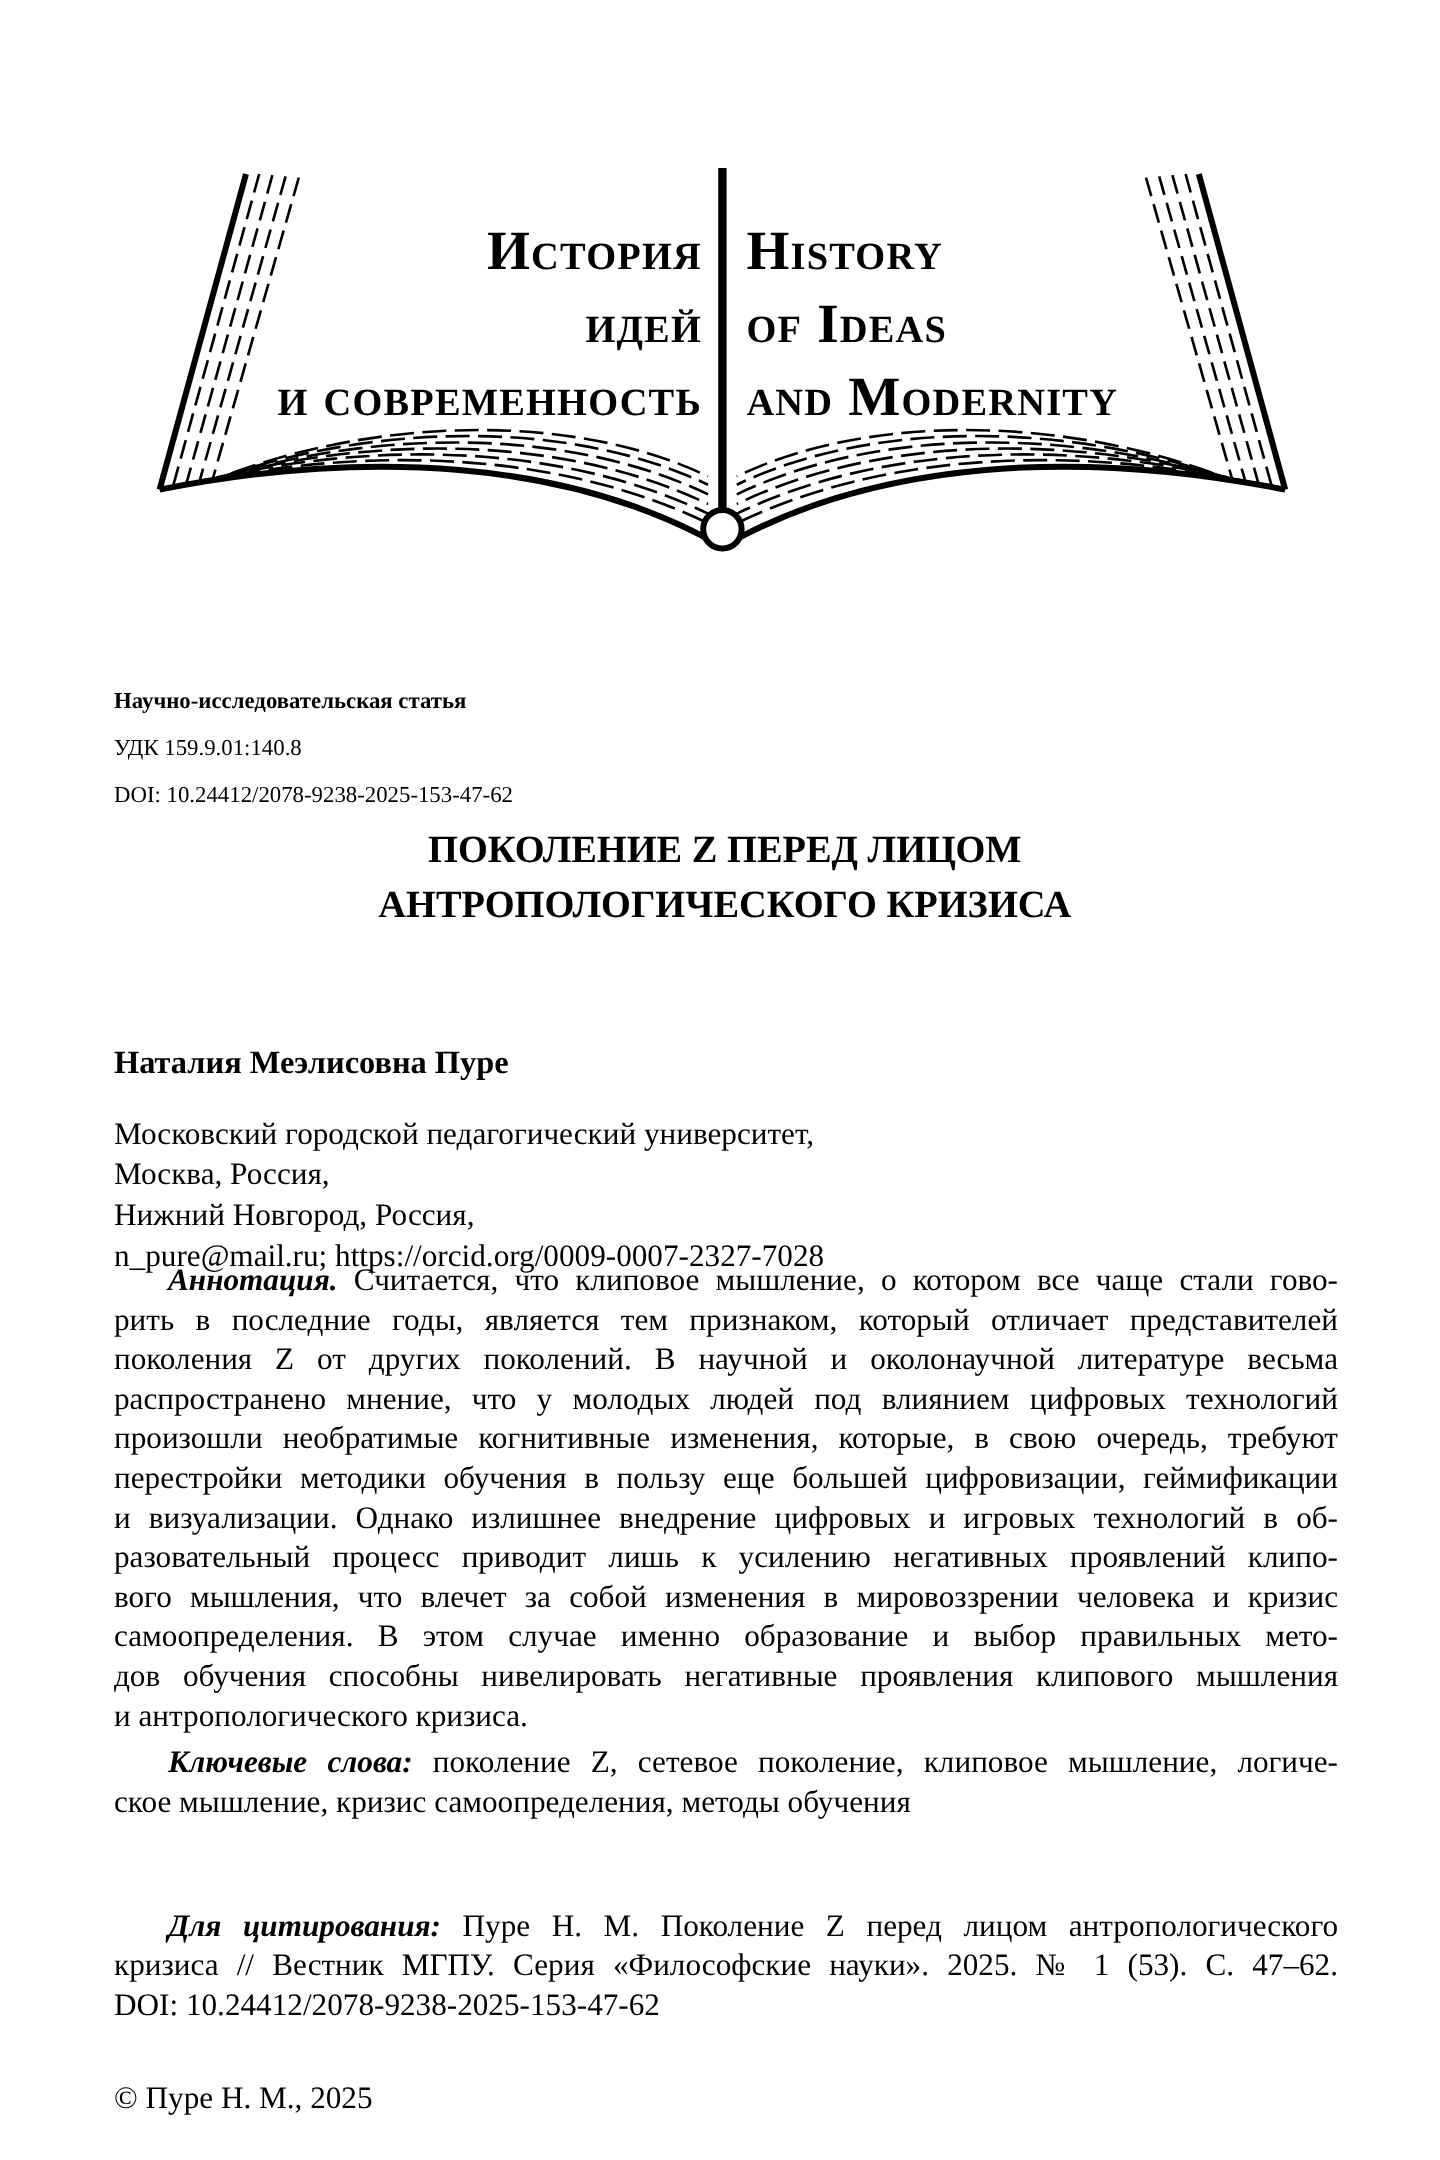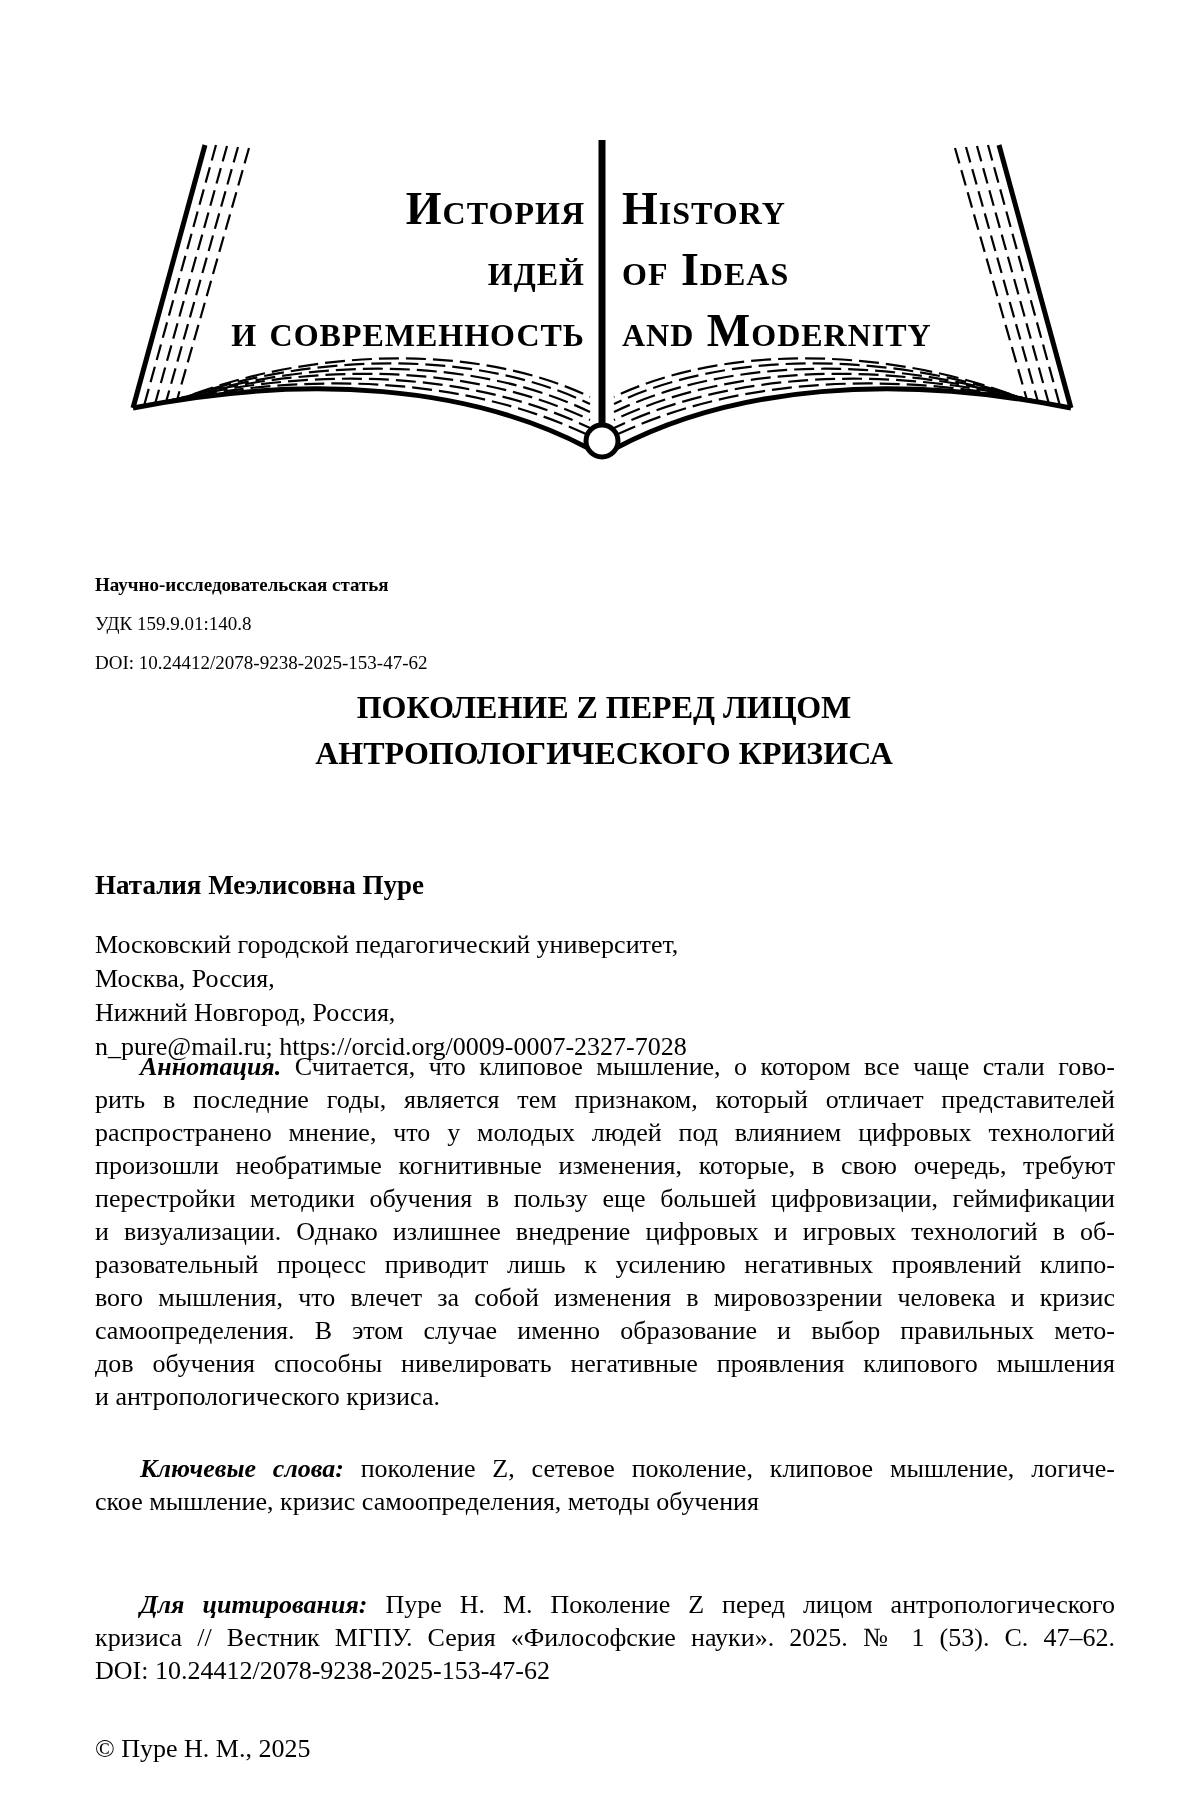--- a/index.html
+++ b/index.html
@@ -105,20 +105,21 @@
   <div class="sec affil">
     <div>Московский городской педагогический университет,</div>
     <div>Москва, Россия,</div>
     <div>Нижний Новгород, Россия,</div>
     <div>n_pure@mail.ru; https://orcid.org/0009-0007-2327-7028</div>
   </div>
 
   <div class="sec abstract">
     <div class="jline indent"><span class="blab">Аннотация.</span> <span>Считается, что клиповое мышление, о котором все чаще стали гово-</span></div>
     <div class="jline">рить в последние годы, является тем признаком, который отличает представителей</div>
+    <div class="jline">поколения Z от других поколений. В научной и околонаучной литературе весьма</div>
     <div class="jline">распространено мнение, что у молодых людей под влиянием цифровых технологий</div>
     <div class="jline">произошли необратимые когнитивные изменения, которые, в свою очередь, требуют</div>
     <div class="jline">перестройки методики обучения в пользу еще большей цифровизации, геймификации</div>
     <div class="jline">и визуализации. Однако излишнее внедрение цифровых и игровых технологий в об-</div>
     <div class="jline">разовательный процесс приводит лишь к усилению негативных проявлений клипо-</div>
     <div class="jline">вого мышления, что влечет за собой изменения в мировоззрении человека и кризис</div>
     <div class="jline">самоопределения. В этом случае именно образование и выбор правильных мето-</div>
     <div class="jline">дов обучения способны нивелировать негативные проявления клипового мышления</div>
     <div class="jline lastline">и антропологического кризиса.</div>
   </div>

